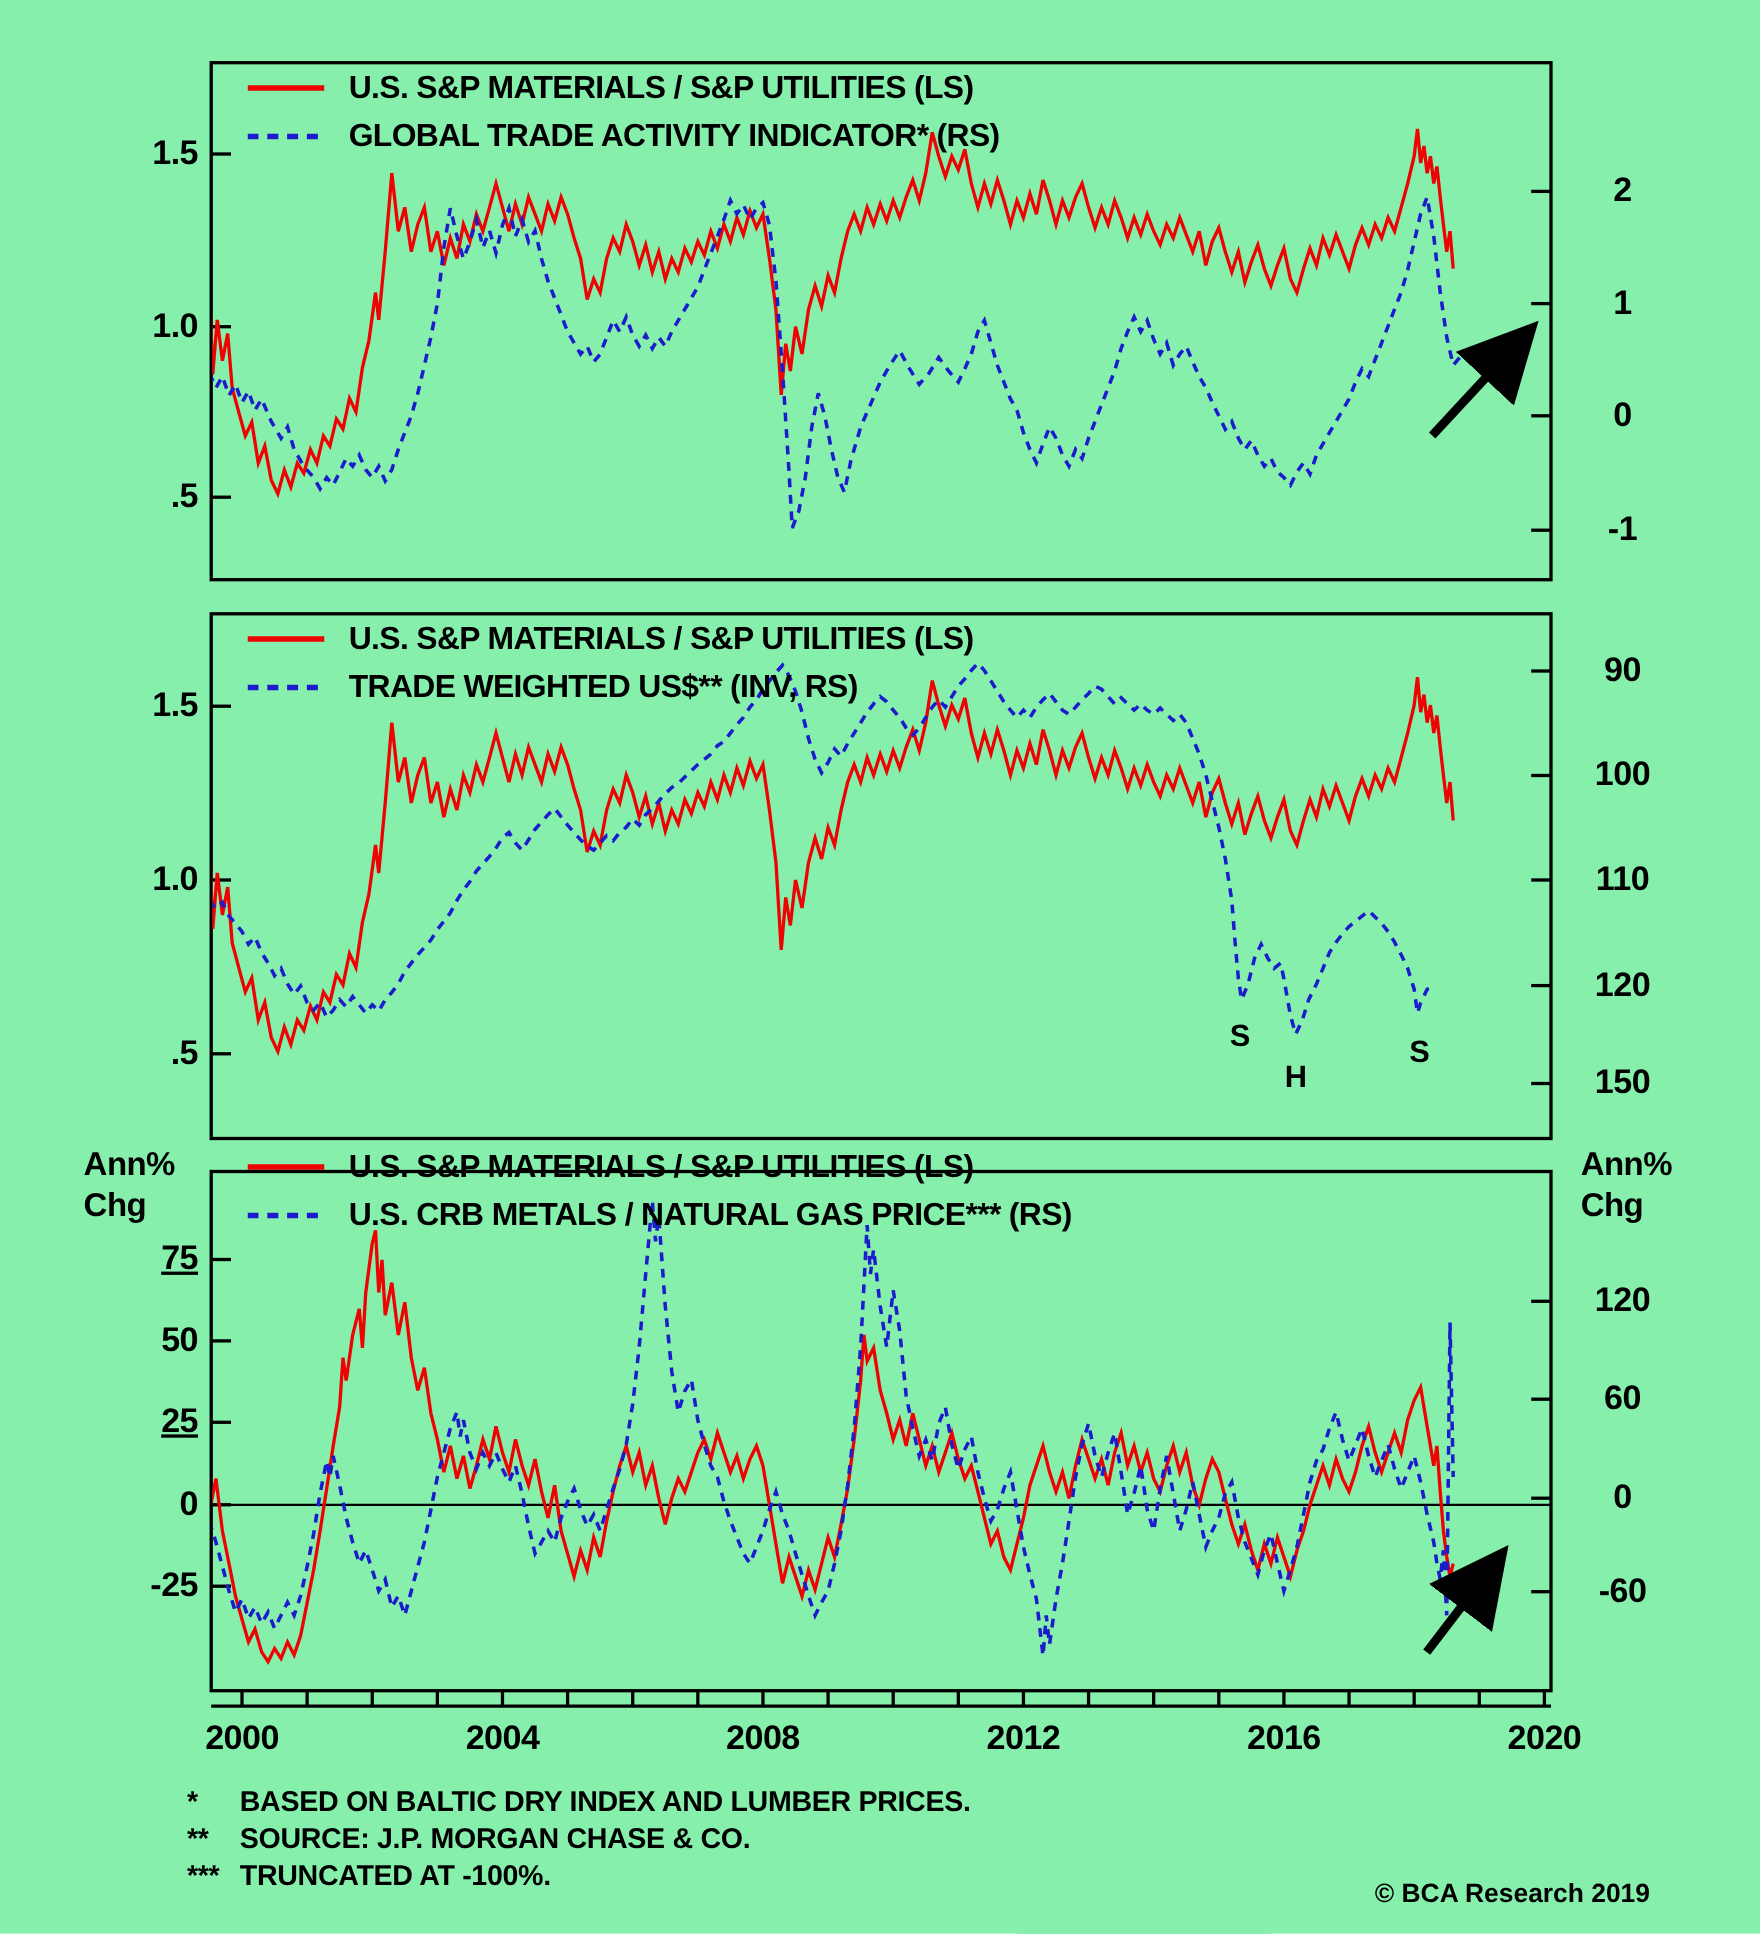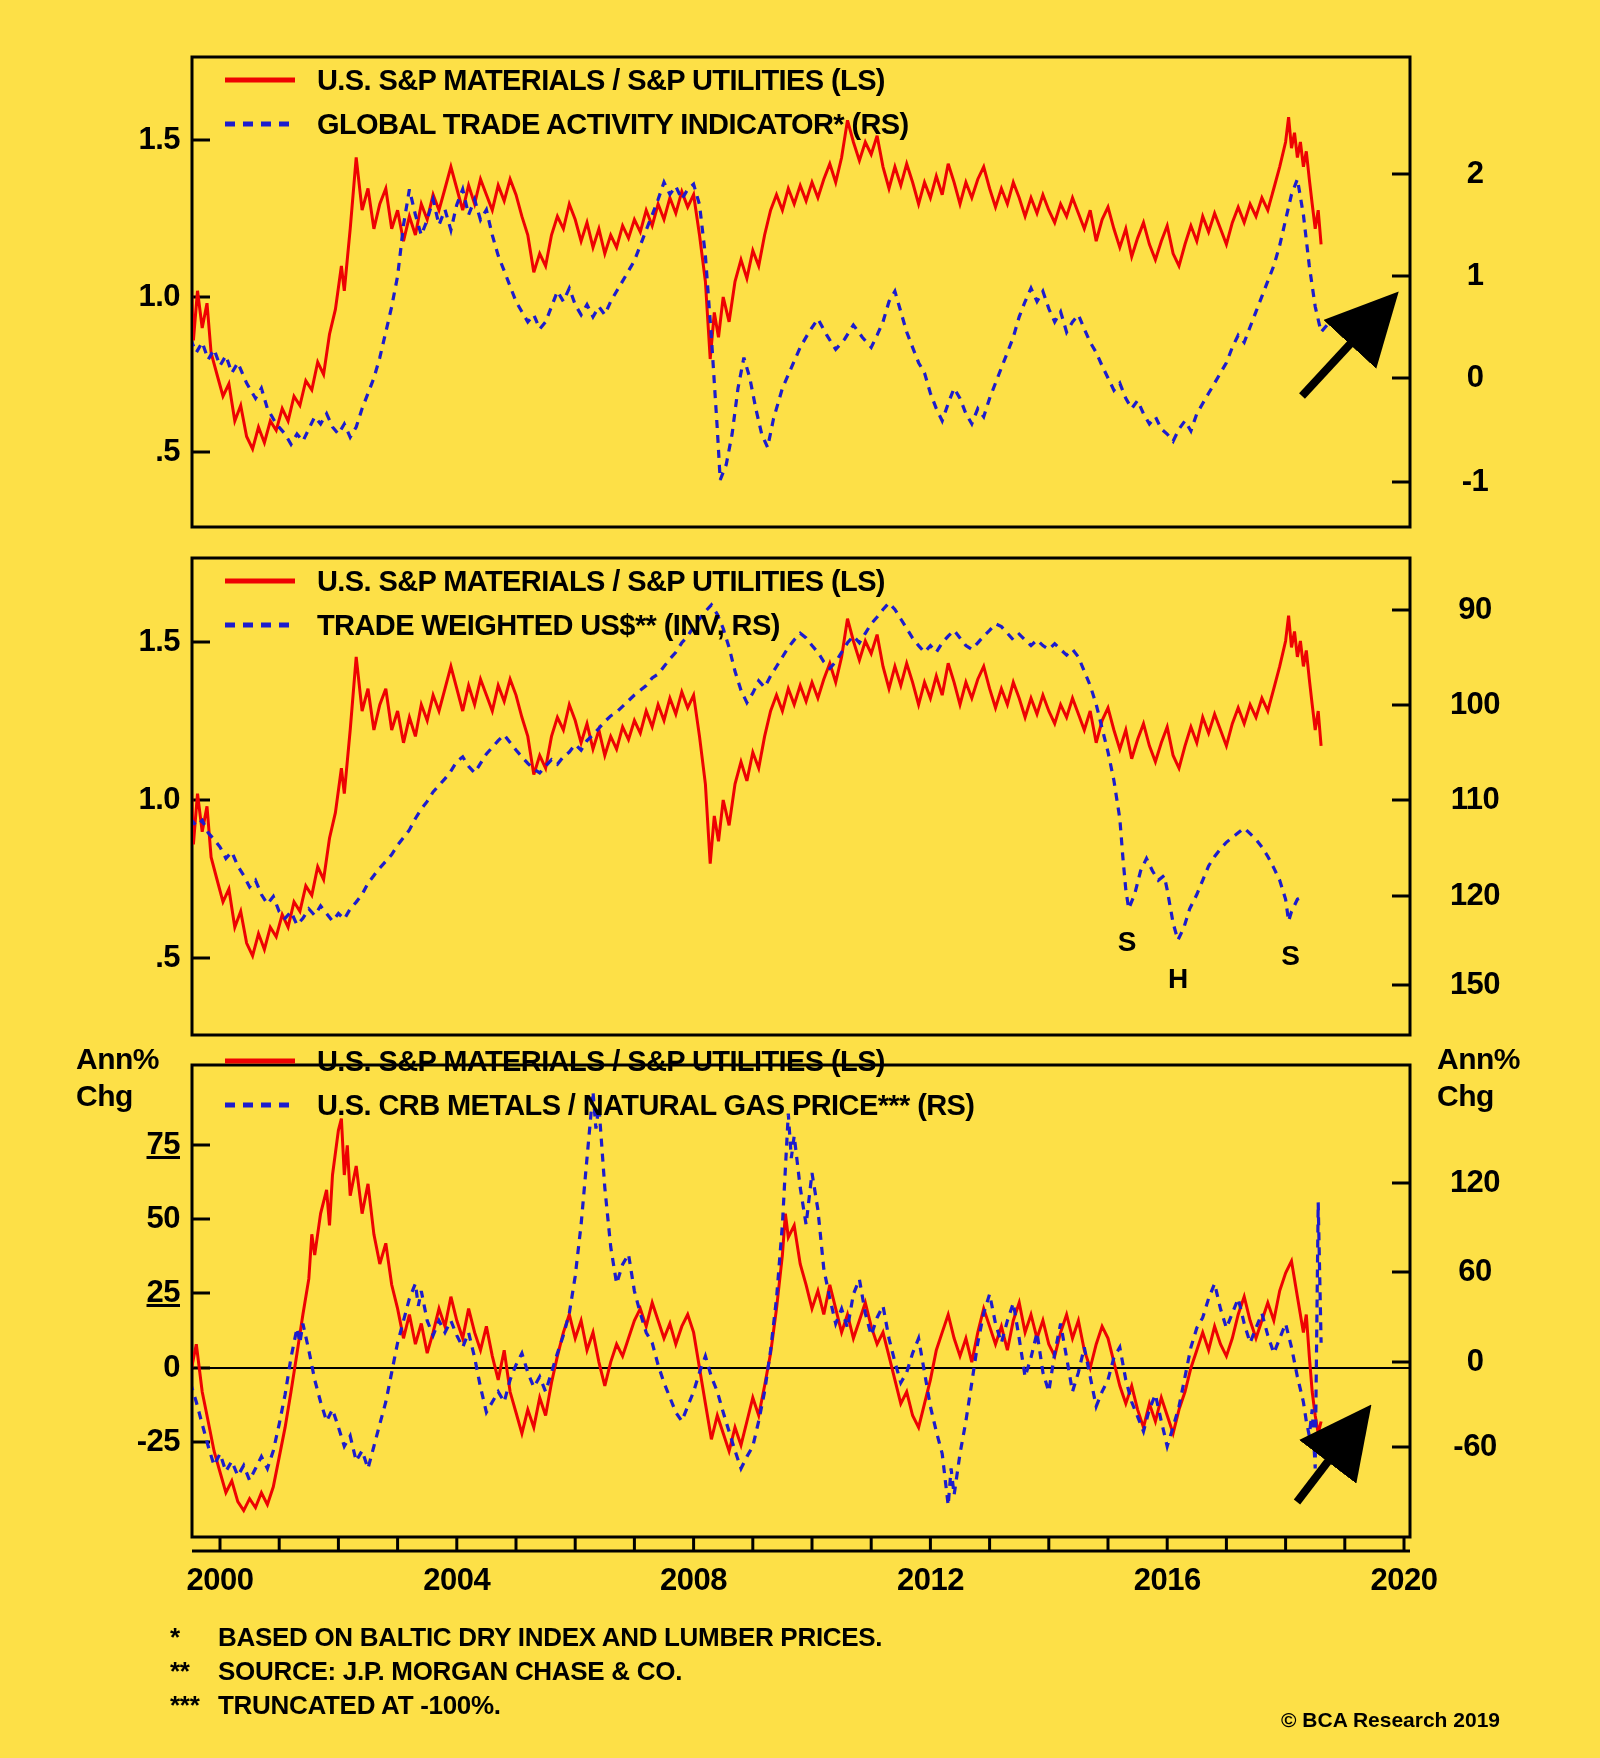--- a/index.html
+++ b/index.html
@@ -1,31 +1,31 @@
 <!DOCTYPE html>
 <html><head>
 <meta charset="utf-8">
 <style>
   html,body{margin:0;padding:0;background:#ffffff;}
-  #stage{position:relative;width:1600px;height:1758px;background:#fde047;overflow:hidden;
+  #stage{position:relative;width:1600px;height:1758px;background:#86efac;overflow:hidden;
          font-family:"Liberation Sans","DejaVu Sans",sans-serif;color:#000;}
   #plot-svg{position:absolute;left:0;top:0;}
   .txt{position:absolute;font-weight:bold;color:#000;white-space:nowrap;letter-spacing:-0.5px;}
   .ytick{font-size:31px;line-height:31px;}
   .ytick.left{text-align:right;width:120px;}
   .ytick.right{text-align:center;width:90px;}
   .xtick{font-size:31px;width:140px;text-align:center;}
   .legend-row{position:absolute;display:flex;align-items:center;height:40px;}
   .legend-swatch{width:70px;margin-right:22px;flex:0 0 auto;}
   .legend-label{font-weight:bold;font-size:29px;letter-spacing:-0.6px;white-space:nowrap;}
   .corner-unit{font-size:30px;line-height:37px;font-weight:bold;}
   .shs{font-size:28px;width:40px;text-align:center;}
   .footnote-row{position:absolute;left:170px;display:flex;font-size:26px;font-weight:bold;letter-spacing:-0.3px;}
   .footnote-marker{width:48px;flex:0 0 auto;}
-  #copyright{position:absolute;right:100px;top:1708px;font-size:21px;font-weight:bold;}
+  #copyright{position:absolute;right:100px;top:1708px;font-size:24px;font-weight:bold;}
 </style>
 </head>
 <body>
 
 <div id="stage">
   <svg id="plot-svg" width="1600" height="1758">
       <defs>
         <marker id="arrhead" markerWidth="9" markerHeight="9" refX="5" refY="4.5" orient="auto">
           <path d="M0,0 L9,4.5 L0,9 Z" fill="#000000"></path>
         </marker>

